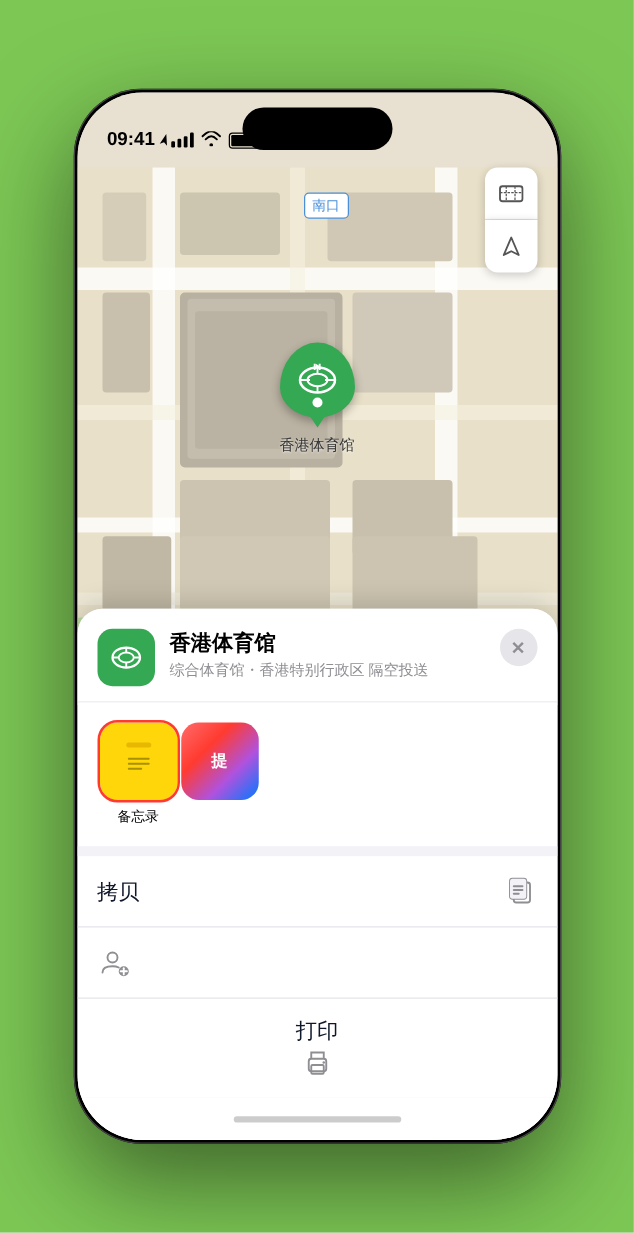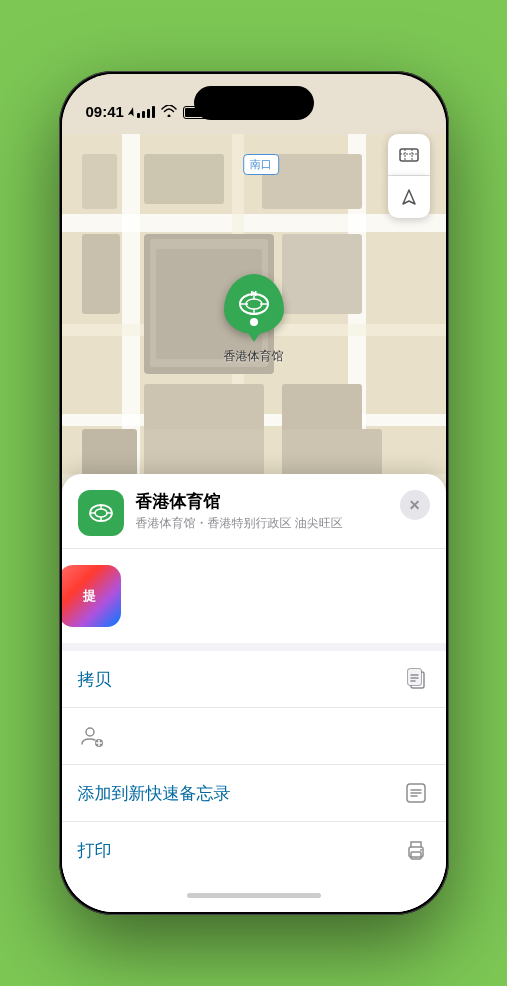--- a/index.html
+++ b/index.html
@@ -377,21 +377,21 @@
       padding: 14px 16px;
       border-bottom: 0.5px solid #e5e5ea;
     }
 
     .action-item:last-child {
       border-bottom: none;
     }
 
     .action-label {
       font-size: 17px;
-      color: #0369a1;
+      color: #0f172a;
     }
 
     .action-icon {
       width: 28px;
       height: 28px;
       display: flex;
       align-items: center;
       justify-content: center;
       color: #8e8e93;
       font-size: 20px;
@@ -523,30 +523,44 @@
             <ellipse cx="15" cy="15" rx="11" ry="8" fill="none" stroke="#fff" stroke-width="1.8"></ellipse>
             <ellipse cx="15" cy="15" rx="6" ry="4" fill="none" stroke="#fff" stroke-width="1.5"></ellipse>
             <line x1="4" y1="15" x2="9" y2="15" stroke="#fff" stroke-width="1.5"></line>
             <line x1="21" y1="15" x2="26" y2="15" stroke="#fff" stroke-width="1.5"></line>
             <line x1="15" y1="7" x2="15" y2="11" stroke="#fff" stroke-width="1.5"></line>
             <line x1="15" y1="19" x2="15" y2="23" stroke="#fff" stroke-width="1.5"></line>
           </svg>
         </div>
         <div class="venue-info">
           <div class="venue-name">香港体育馆</div>
-          <div class="venue-subtitle">香港体育馆・香港特别行政区 油尖旺区</div>
+          <div class="venue-subtitle">综合体育馆・香港特别行政区 隔空投送</div>
         </div>
         <div class="close-btn">✕</div>
       </div>
 
       <div class="share-row">
 
 
 
 
+        <div class="share-item selected">
+          <div class="share-item-icon icon-notes">
+            <svg width="36" height="36" viewBox="0 0 36 36">
+
+              <rect x="6" y="5" width="24" height="26" rx="4" fill="#ffd60a"></rect>
+              <rect x="8" y="3" width="20" height="4" rx="2" fill="#e8b800"></rect>
+
+              <line x1="10" y1="16" x2="26" y2="16" stroke="#a89000" stroke-width="1.5" stroke-linecap="round"></line>
+              <line x1="10" y1="20" x2="26" y2="20" stroke="#a89000" stroke-width="1.5" stroke-linecap="round"></line>
+              <line x1="10" y1="24" x2="20" y2="24" stroke="#a89000" stroke-width="1.5" stroke-linecap="round"></line>
+            </svg>
+          </div>
+          <div class="share-item-label">备忘录</div>
+        </div>
 
         <div class="share-item" style="width:40px;">
           <div style="width:62px;height:62px;border-radius:14px;background:linear-gradient(135deg,#ff6b6b,#ff3b30,#af52de,#007aff);display:flex;align-items:center;justify-content:center;">
             <span style="color:#fff;font-size:13px;font-weight:600;">提</span>
           </div>
         </div>
 
       </div>
 
       <div class="action-list">
@@ -571,33 +585,22 @@
             <svg width="24" height="24" viewBox="0 0 24 24">
               <circle cx="10" cy="8" r="4" fill="none" stroke="#8e8e93" stroke-width="1.5"></circle>
               <path d="M2 20 Q2 15 10 15 Q13 15 15 16" fill="none" stroke="#8e8e93" stroke-width="1.5" stroke-linecap="round"></path>
               <circle cx="19" cy="19" r="4" fill="#8e8e93"></circle>
               <line x1="19" y1="16.5" x2="19" y2="21.5" stroke="#fff" stroke-width="1.5" stroke-linecap="round"></line>
               <line x1="16.5" y1="19" x2="21.5" y2="19" stroke="#fff" stroke-width="1.5" stroke-linecap="round"></line>
             </svg>
           </div>
         </div>
 
-        <div class="action-item">
-          <span class="action-label">添加到新快速备忘录</span>
-          <div class="action-icon">
-            <svg width="24" height="24" viewBox="0 0 24 24">
-              <rect x="3" y="3" width="18" height="18" rx="3" fill="none" stroke="#8e8e93" stroke-width="1.5"></rect>
-              <line x1="7" y1="9" x2="17" y2="9" stroke="#8e8e93" stroke-width="1.5" stroke-linecap="round"></line>
-              <line x1="7" y1="12" x2="17" y2="12" stroke="#8e8e93" stroke-width="1.5" stroke-linecap="round"></line>
-              <line x1="7" y1="15" x2="13" y2="15" stroke="#8e8e93" stroke-width="1.5" stroke-linecap="round"></line>
-            </svg>
-          </div>
-        </div>
-
-        <div class="action-item" style="border-bottom:none;">
+
+        <div class="action-item" style="border-bottom:none;flex-direction:column;">
           <span class="action-label">打印</span>
           <div class="action-icon">
             <svg width="24" height="24" viewBox="0 0 24 24">
               <rect x="5" y="9" width="14" height="10" rx="2" fill="none" stroke="#8e8e93" stroke-width="1.5"></rect>
               <rect x="7" y="14" width="10" height="7" rx="1" fill="none" stroke="#8e8e93" stroke-width="1.5"></rect>
               <path d="M7 9 L7 4 L17 4 L17 9" fill="none" stroke="#8e8e93" stroke-width="1.5"></path>
               <circle cx="17" cy="12" r="1" fill="#8e8e93"></circle>
             </svg>
           </div>
         </div>

